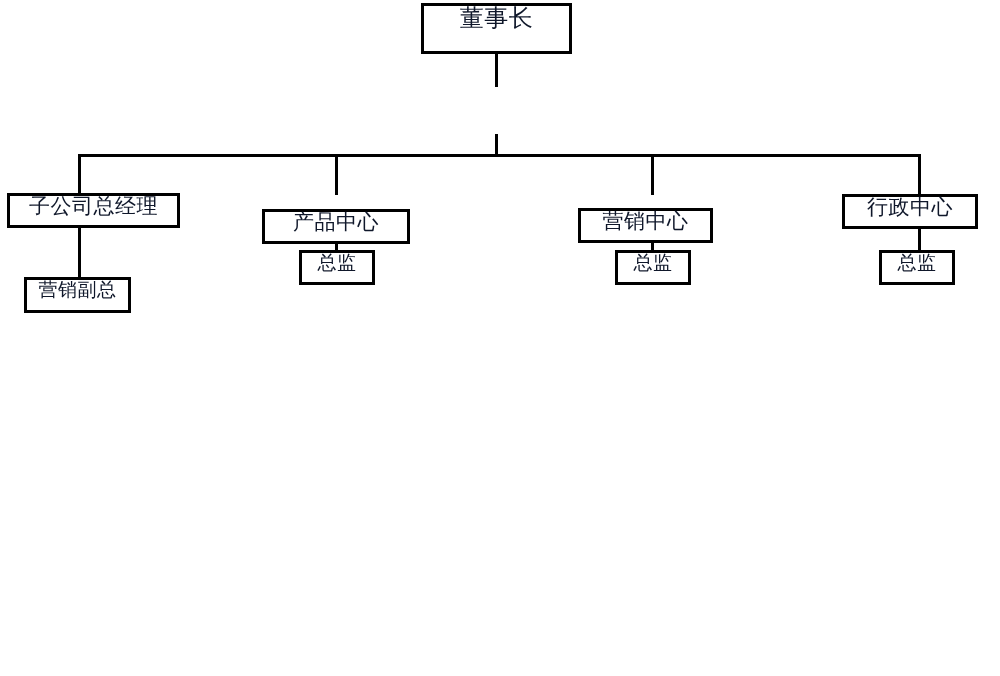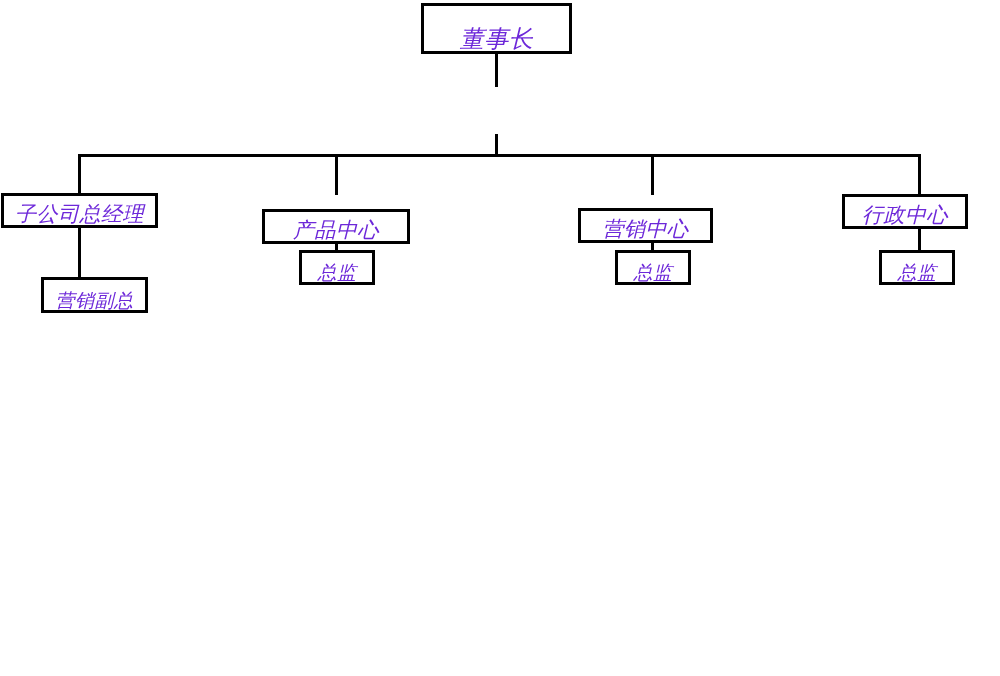--- a/index.html
+++ b/index.html
@@ -14,27 +14,26 @@
     background: #ffffff;
     overflow: hidden;
     font-family: "DejaVu Sans", "Liberation Sans", sans-serif;
   }
   .node {
     position: absolute;
     box-sizing: border-box;
     background: #ffffff;
     border: 3px solid #000000;
     display: flex;
-    align-items: flex-end;
+    align-items: flex-start;
     justify-content: center;
-    color: #6d28d9;
+    color: #0f172a;
     line-height: 1;
     white-space: nowrap;
     z-index: 3;
-    font-style: italic;
   }
   .node-label {
     display: block;
     letter-spacing: 0.5px;
   }
   .conn {
     position: absolute;
     background: #000000;
     z-index: 1;
   }
@@ -55,42 +54,42 @@
 
   <div class="conn conn-v" style="left:495px; top:134px; height:23px;"></div>
 
   <div class="conn conn-h" style="left:78px; top:154px; width:843px;"></div>
 
   <div class="conn conn-v" style="left:78px; top:154px; height:41px;"></div>
   <div class="conn conn-v" style="left:335px; top:154px; height:41px;"></div>
   <div class="conn conn-v" style="left:651px; top:154px; height:41px;"></div>
   <div class="conn conn-v" style="left:918px; top:154px; height:41px;"></div>
 
-  <div class="node" style="left:1px; top:193px; width:157px; height:35px; font-size:21px;">
+  <div class="node" style="left:7px; top:193px; width:173px; height:35px; font-size:21px;">
     <span class="node-label">子公司总经理</span>
   </div>
 
   <div class="node" style="left:262px; top:209px; width:148px; height:35px; font-size:21px;">
     <span class="node-label">产品中心</span>
   </div>
 
   <div class="node" style="left:578px; top:208px; width:135px; height:35px; font-size:21px;">
     <span class="node-label">营销中心</span>
   </div>
 
-  <div class="node" style="left:842px; top:194px; width:126px; height:35px; font-size:21px;">
+  <div class="node" style="left:842px; top:194px; width:136px; height:35px; font-size:21px;">
     <span class="node-label">行政中心</span>
   </div>
 
   <div class="conn conn-v" style="left:78px; top:228px; height:50px;"></div>
   <div class="conn conn-v" style="left:335px; top:229px; height:22px;"></div>
   <div class="conn conn-v" style="left:651px; top:229px; height:22px;"></div>
   <div class="conn conn-v" style="left:918px; top:229px; height:22px;"></div>
 
-  <div class="node" style="left:24px; top:277px; width:107px; height:36px; font-size:19px;margin-left:17px;">
+  <div class="node" style="left:24px; top:277px; width:107px; height:36px; font-size:19px;">
     <span class="node-label">营销副总</span>
   </div>
 
   <div class="node" style="left:299px; top:250px; width:76px; height:35px; font-size:19px;">
     <span class="node-label">总监</span>
   </div>
 
   <div class="node" style="left:615px; top:250px; width:76px; height:35px; font-size:19px;">
     <span class="node-label">总监</span>
   </div>

